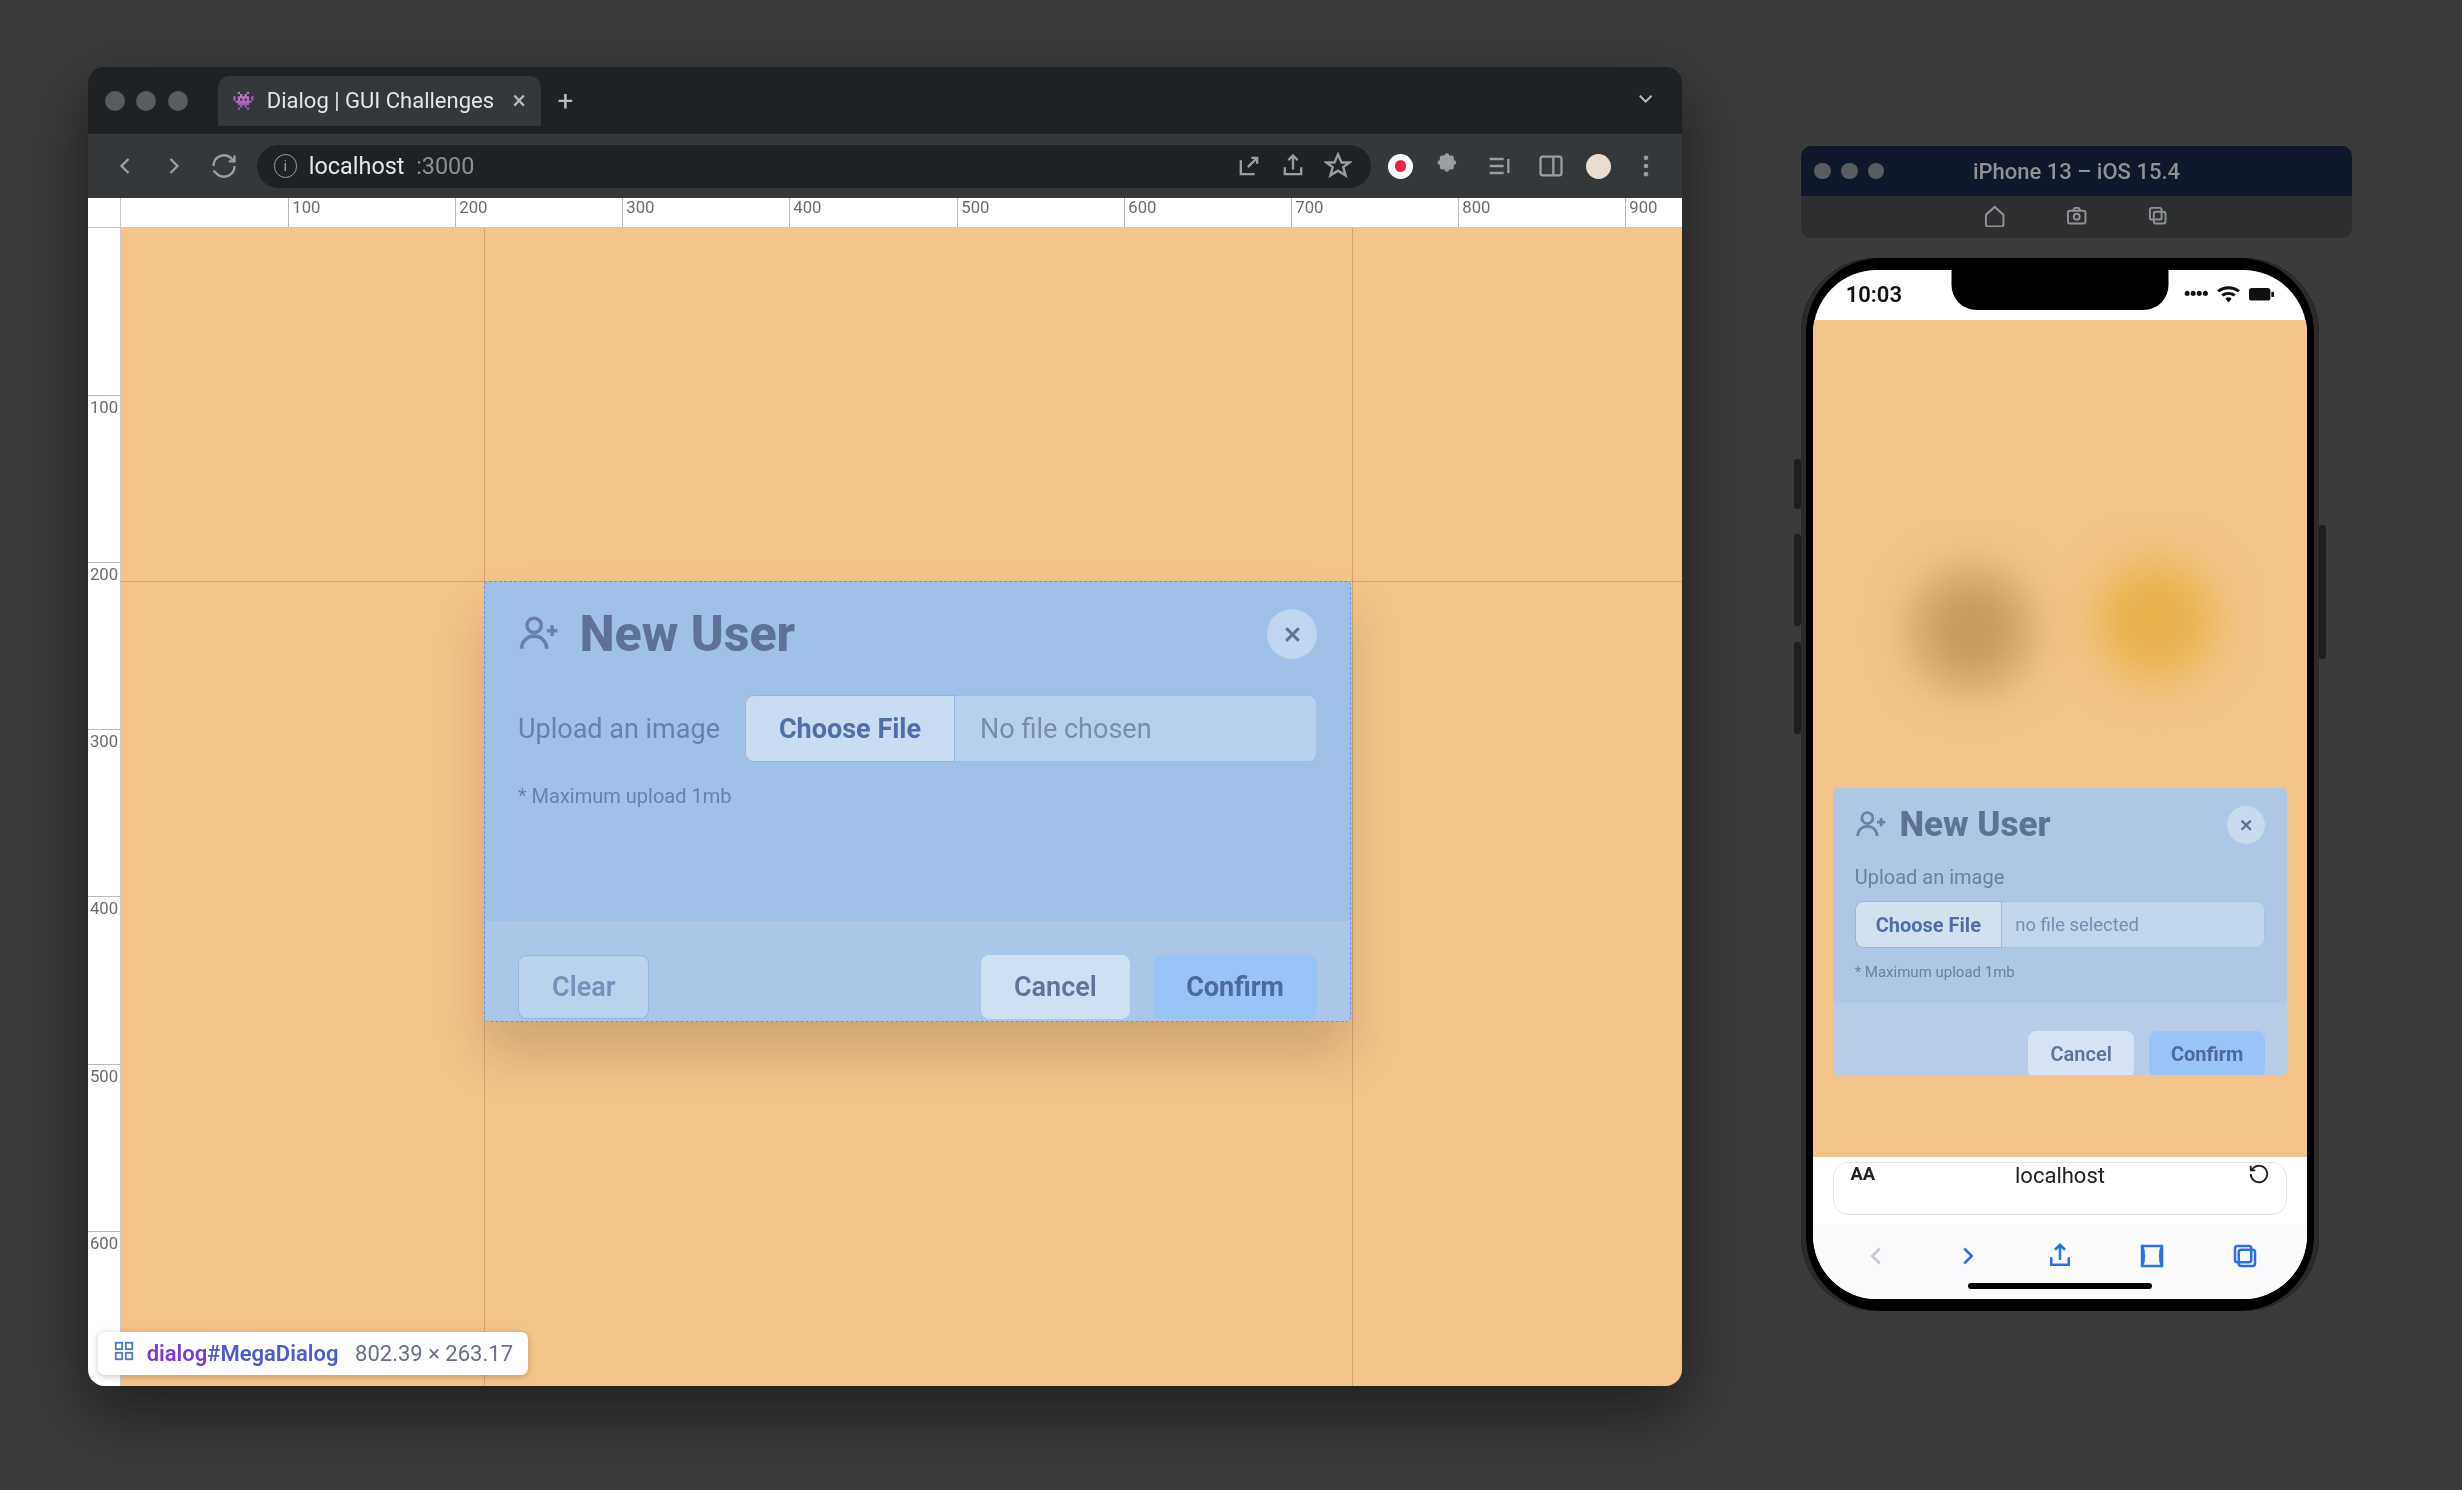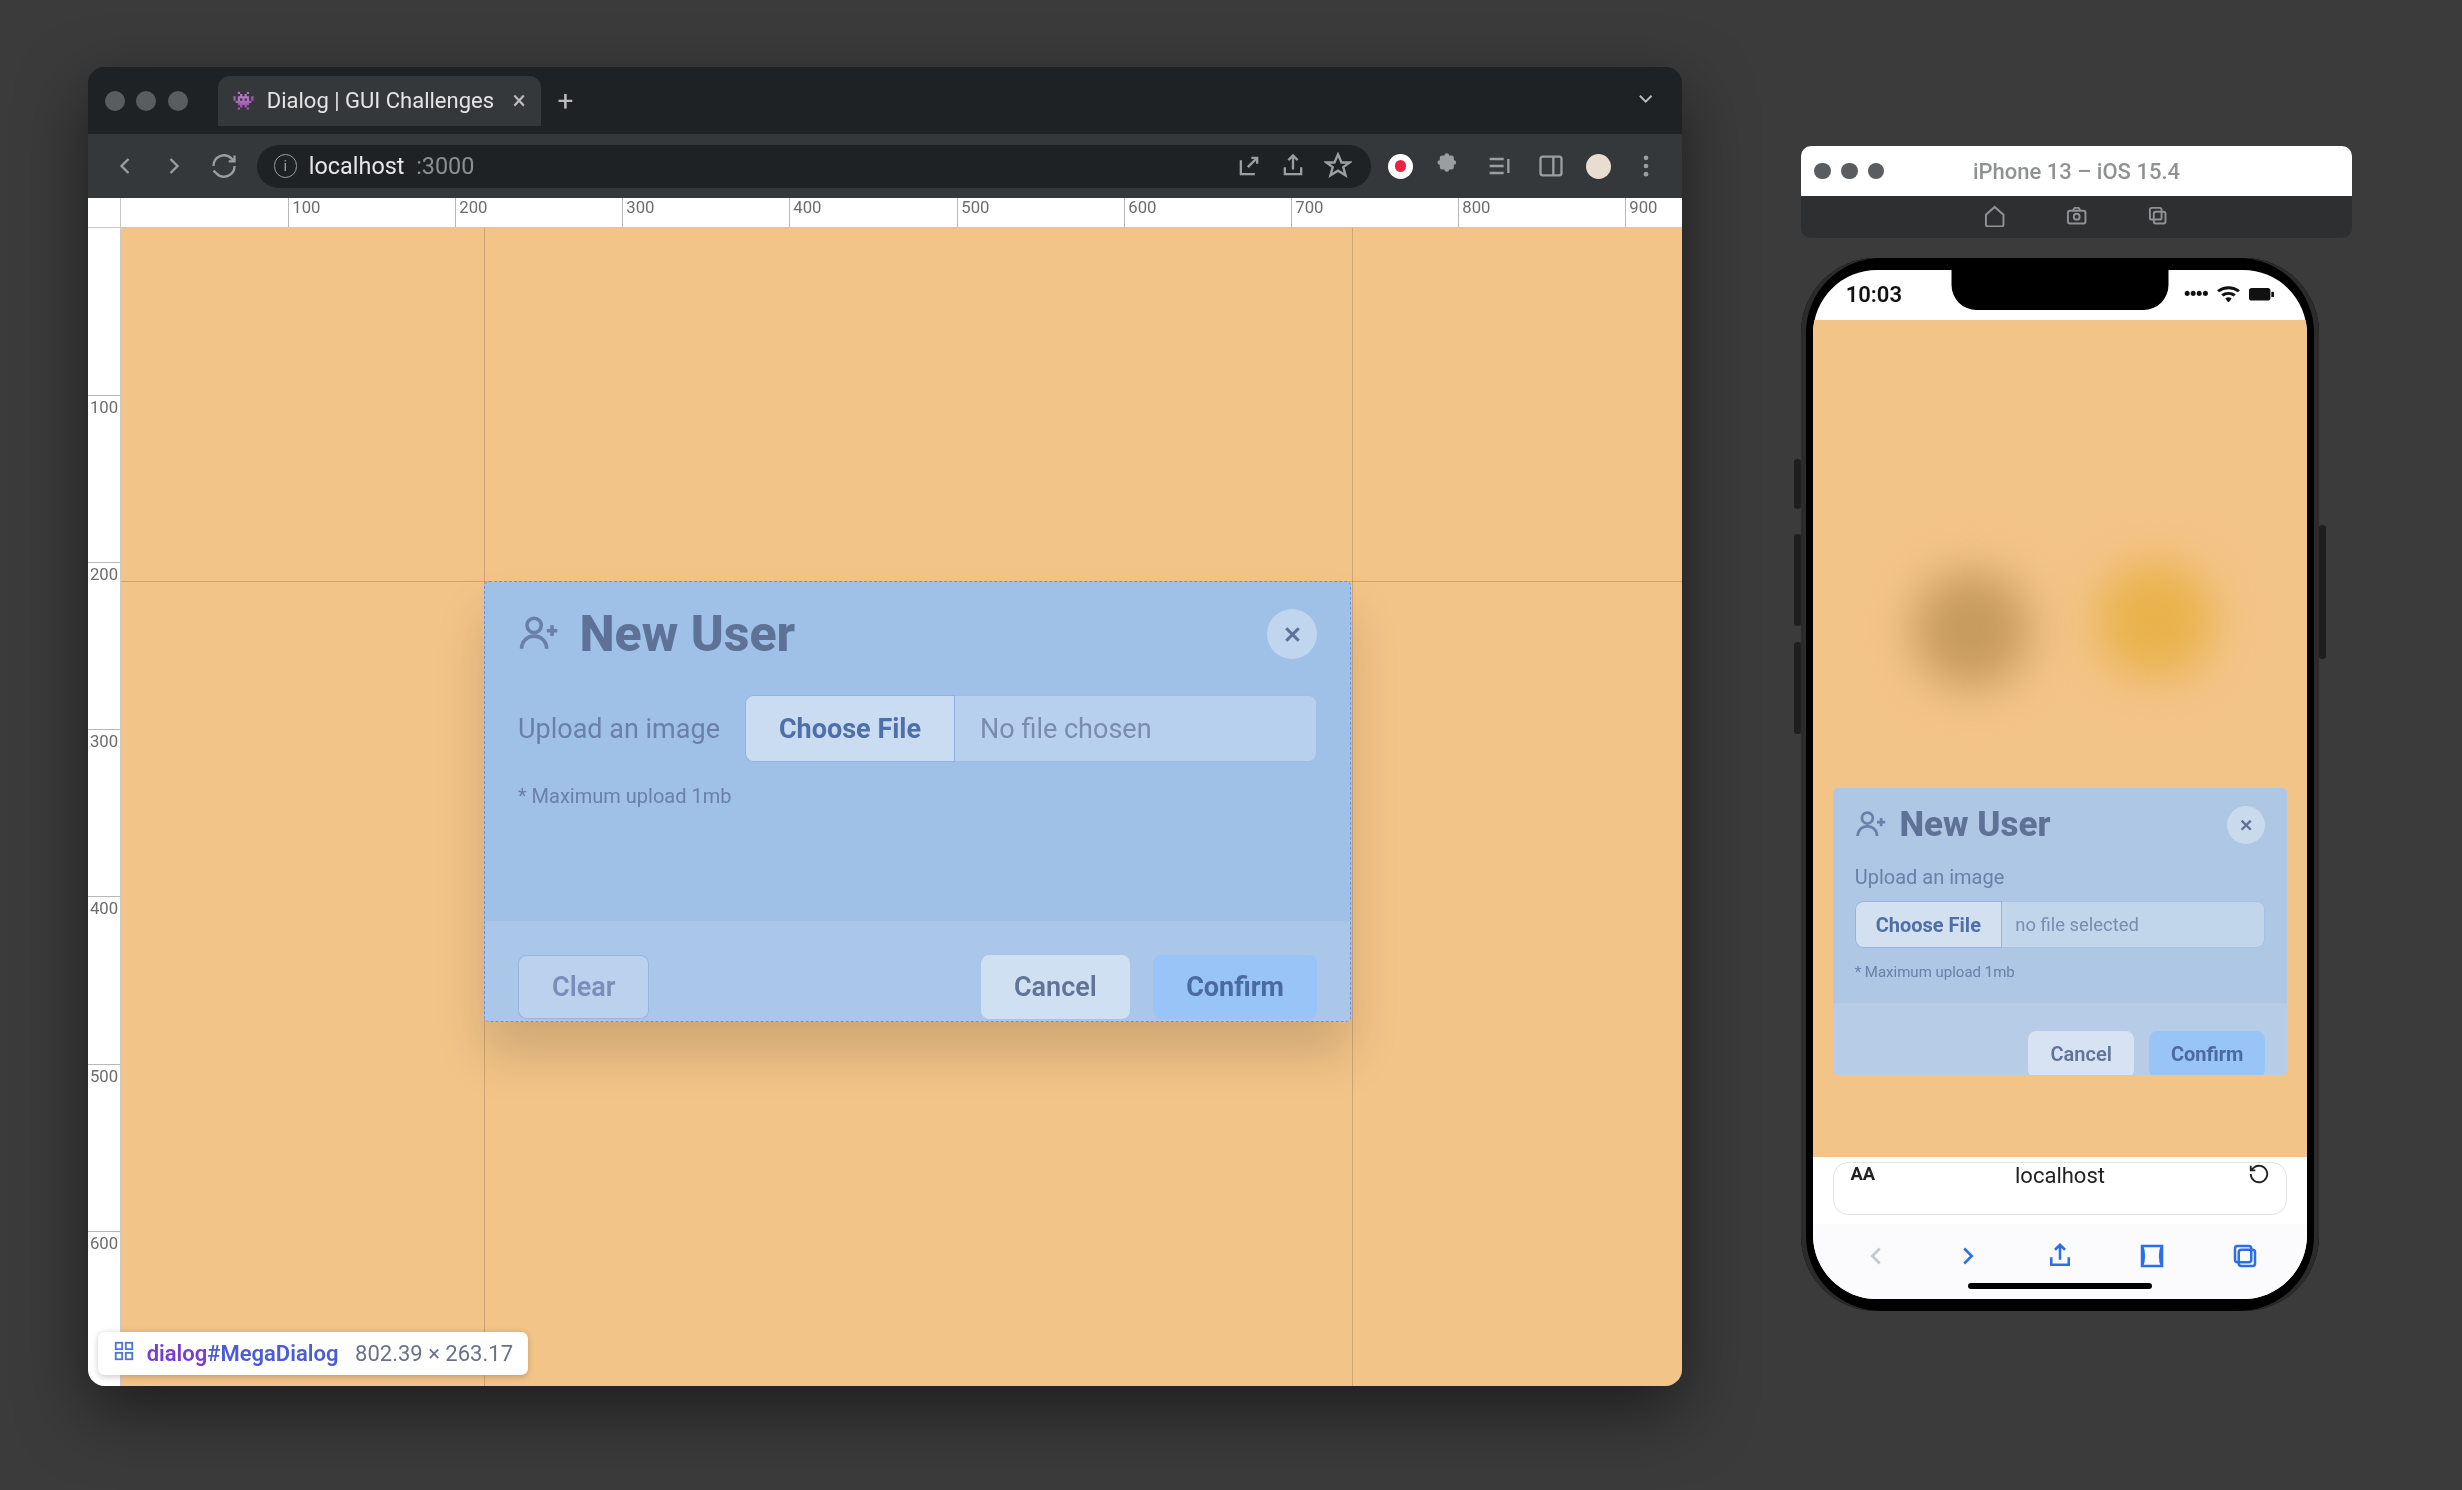--- a/index.html
+++ b/index.html
@@ -189,21 +189,21 @@
 .selector-pill .sel-id  { color:#4c5cd4; font-weight:600; }
 .selector-pill .sel-dim { color:#6a7287; margin-left:5px; }
 
 
 .sim-window {
   position:absolute;
   left:1801px; top:146px;
   width:551px;
 }
 .sim-titlebar{
-  height:50px; background:#ffffff; border-radius:10px 10px 0 0;
+  height:50px; background:#0f172a; border-radius:10px 10px 0 0;
   display:flex; align-items:center; justify-content:center;
   position:relative; color:#8f9193; font-size:22px; font-weight:500;
 }
 .sim-titlebar .traffic-lights{ position:absolute; left:13.4px; display:flex; gap:10px;}
 .sim-titlebar .tl{ width:16.7px; height:16.7px; }
 .sim-toolbar{
   height:42px; background:#2d2f31; border-radius:0 0 10px 10px;
   display:flex; align-items:center; justify-content:center; gap:58px;
   color:#8f9193;
 }

